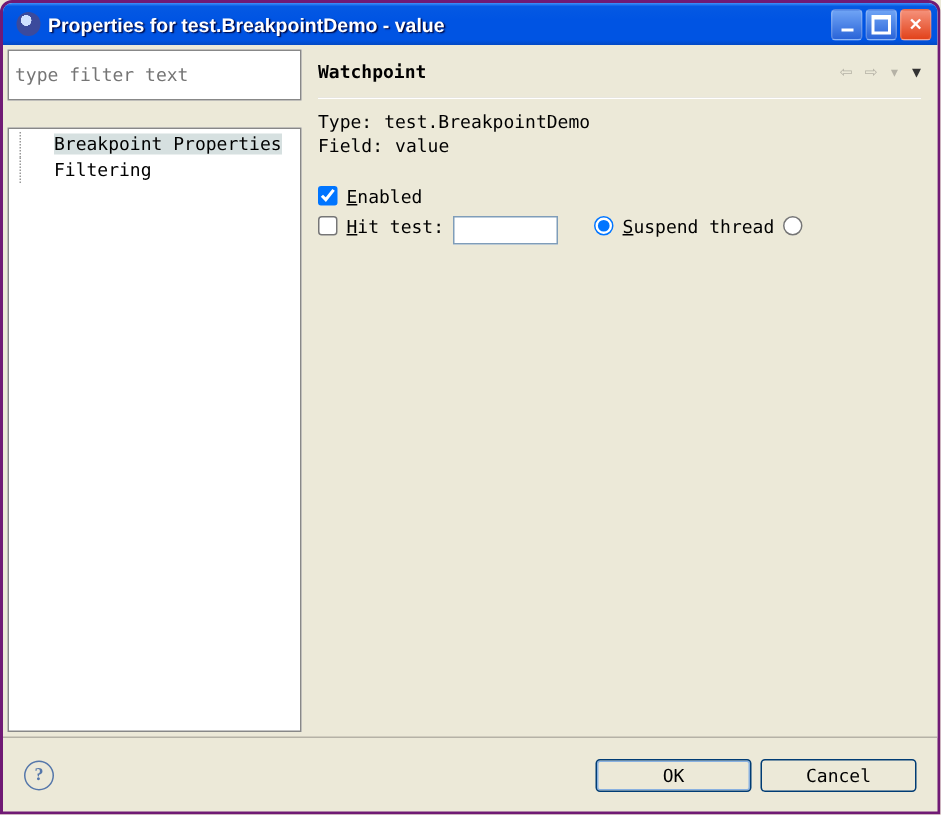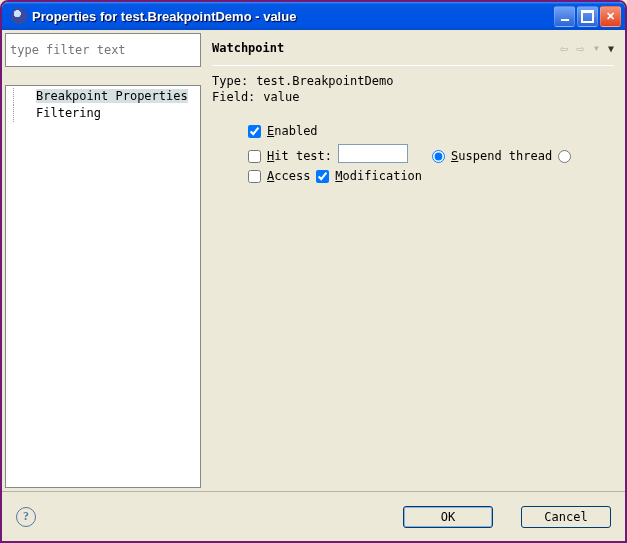--- a/index.html
+++ b/index.html
@@ -132,24 +132,23 @@
   height: 1px;
   background: #b5b2a6;
   border-bottom: 1px solid #fff;
   margin: 4px 0 8px 0;
 }
 .info-row { margin-bottom: 2px; display:flex; }
 .info-label { margin-right: 8px; display:inline-block; }
 .form { margin-top: 18px; }
 .form-row {
   display: flex;
-  align-items: flex-end;
+  align-items: flex-start;
   margin-bottom: 6px;
   gap: 6px;
-  margin-left: 36px;
 }
 input[type=checkbox], input[type=radio] {
   width: 13px; height: 13px;
   margin: 0;
 }
 label { cursor: pointer; }
 .u { text-decoration: underline; }
 .textbox {
   width: 70px;
   height: 19px;
@@ -174,23 +173,23 @@
   color: #5577aa;
   font-weight: bold;
   display: flex;
   align-items: center;
   justify-content: center;
   cursor: pointer;
   font-family: Georgia, serif;
 }
 .spacer { flex: 1; }
 .dlg-btn {
-  width: 90px;
+  width: 104px;
   height: 22px;
-  margin-left: 28px;
+  margin-left: 6px;
   background: #ece9d8;
   border: 1px solid #003c74;
   cursor: pointer;
   font-family: inherit;
   font-size: 12px;
   border-radius: 3px;
   text-align: center;
 }
 .dlg-btn.default {
   box-shadow: inset 0 0 0 1px #88b0e0;
@@ -251,26 +250,20 @@
         </div>
         <div class="form-row">
           <input type="checkbox" id="cb-hit" style="">
           <label for="cb-hit"><span class="u">H</span><span>it test:</span></label>
           <input class="textbox" disabled="" value="" style="">
           <span style="width:12px"></span>
           <input type="radio" name="suspend" id="r-thread" checked="" style="">
           <label for="r-thread"><span class="u">S</span><span>uspend thread</span></label>
           <input type="radio" name="suspend" id="r-vm" style="">
         </div>
-        <div class="form-row">
-          <input type="checkbox" id="cb-access" style="">
-          <label for="cb-access"><span class="u">A</span><span>ccess</span></label>
-          <input type="checkbox" id="cb-mod" checked="" style="">
-          <label for="cb-mod"><span class="u">M</span><span>odification</span></label>
-        </div>
       </div>
     </div>
   </div>
 
   <div class="button-bar">
     <div class="help-icon">?</div>
     <div class="spacer"></div>
     <button class="dlg-btn default">OK</button>
     <button class="dlg-btn">Cancel</button>
   </div>

